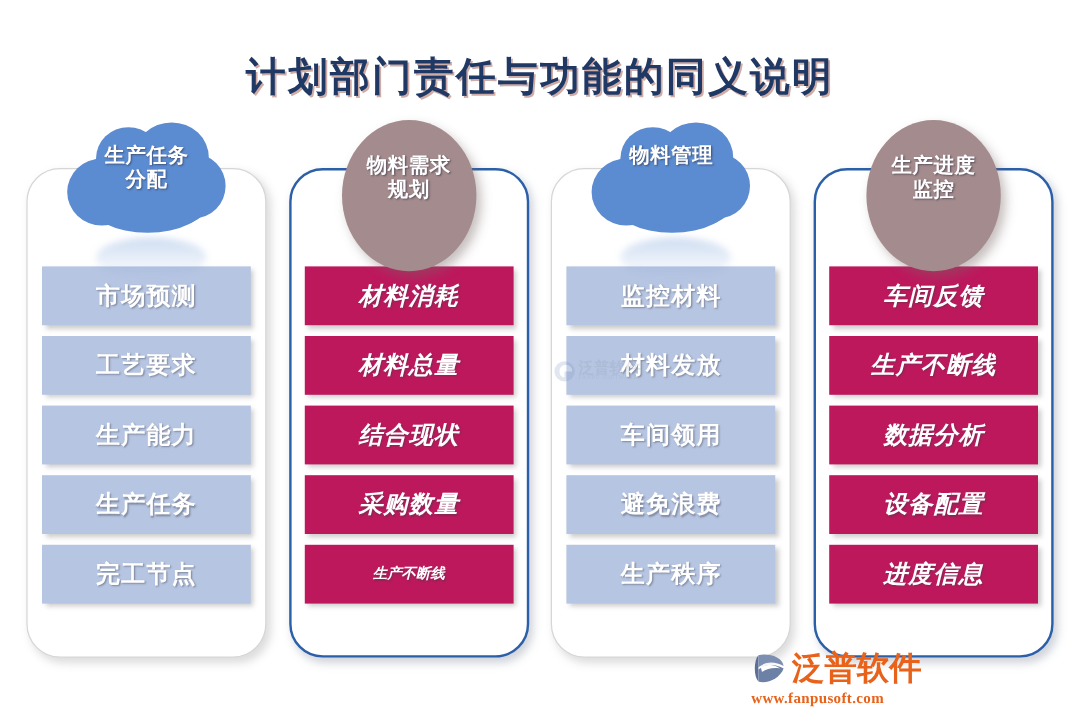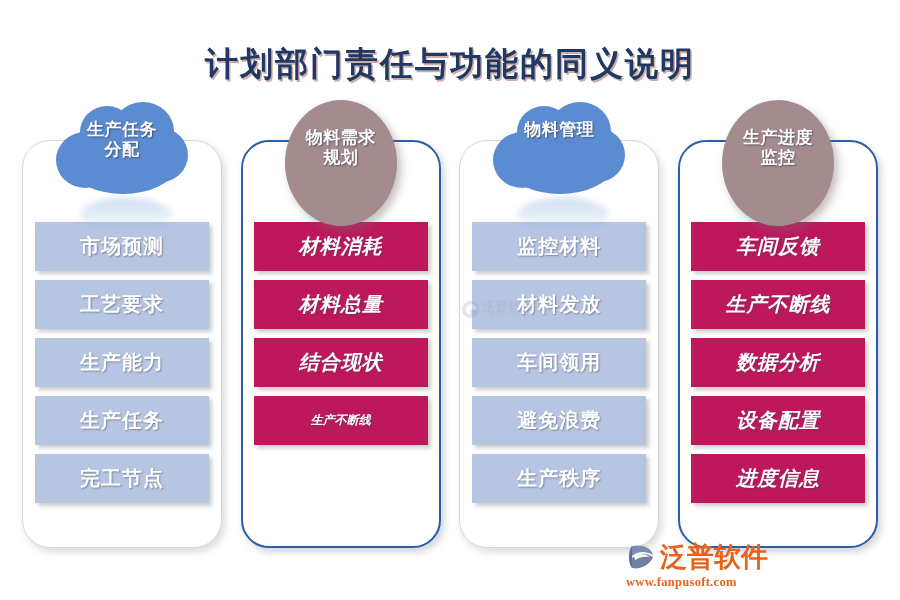--- a/index.html
+++ b/index.html
@@ -293,20 +293,21 @@
         <div class="label">
           <div>物料需求</div>
           <div>规划</div>
         </div>
       </div>
 
       <div class="items">
         <div class="item mauve">材料消耗</div>
         <div class="item mauve">材料总量</div>
         <div class="item mauve">结合现状</div>
+        <div class="item mauve">采购数量</div>
         <div class="item mauve small">生产不断线</div>
       </div>
     </div>
 
     <div class="column">
       <div class="card gray"></div>
 
       <div class="badge cloud">
         <div class="glow"></div>
         <div class="lump l1"></div>

